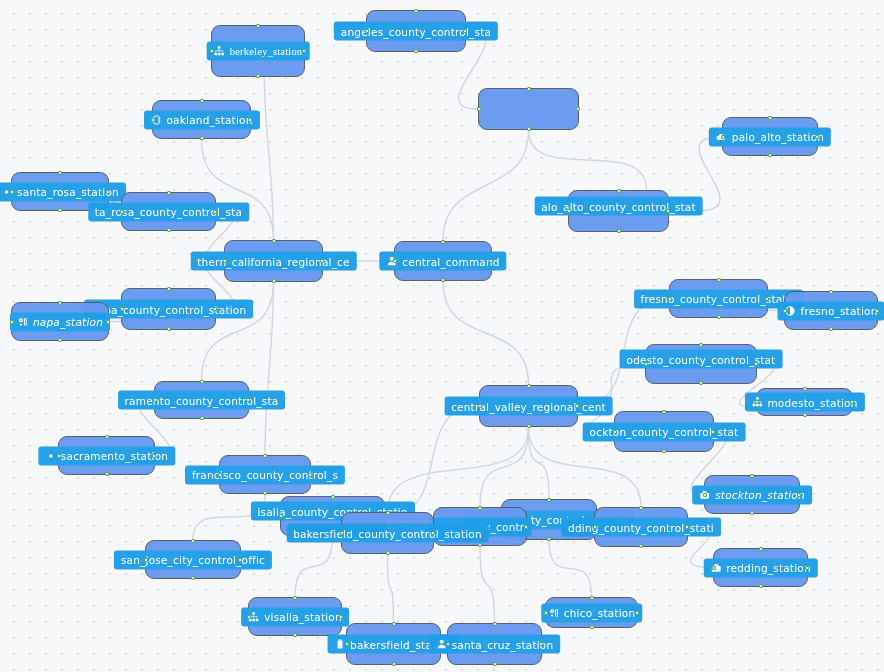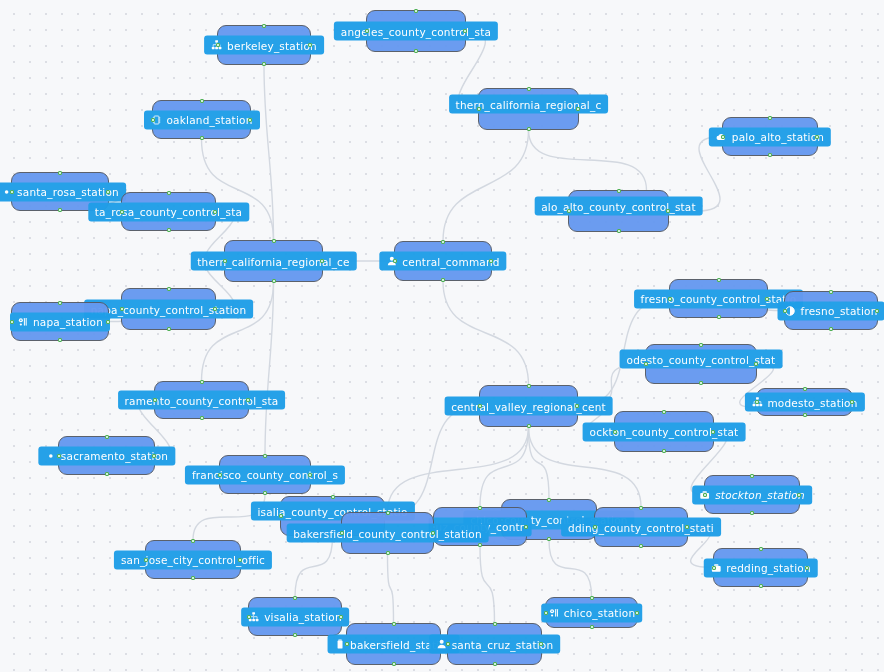--- a/index.html
+++ b/index.html
@@ -93,21 +93,21 @@
       <path d="M768,298.5 C829.875,298.5 722.125,310.5 784,310.5" stroke="#d3d8e0" stroke-width="1.4" fill="none"></path>
       <path d="M757,364 C813.925,364 699.075,407.5 756,407.5" stroke="#d3d8e0" stroke-width="1.4" fill="none"></path>
       <path d="M714,431.5 C762.4,431.5 655.6,494.5 704,494.5" stroke="#d3d8e0" stroke-width="1.4" fill="none"></path>
       <path d="M688,527 C753.725,527 647.275,567.5 713,567.5" stroke="#d3d8e0" stroke-width="1.4" fill="none"></path>
       <path d="M332.5,536 C332.5,591.275 295,541.725 295,597" stroke="#d3d8e0" stroke-width="1.4" fill="none"></path>
       <path d="M549,540 C549,593.35 591.5,543.65 591.5,597" stroke="#d3d8e0" stroke-width="1.4" fill="none"></path>
       <path d="M387.5,554 C387.5,615.05 393.5,561.95 393.5,623" stroke="#d3d8e0" stroke-width="1.4" fill="none"></path>
       <path d="M480,546 C480,610.625 494.5,558.375 494.5,623" stroke="#d3d8e0" stroke-width="1.4" fill="none"></path>
     </svg>
   <div id="node-layer">
-      <div class="node" style="left: 217px; top: 25px; width: 94px; height: 40px; z-index: 10;">
+      <div class="node" style="left: 211px; top: 25px; width: 94px; height: 52px; z-index: 10; font-family: Liberation Serif, serif;">
         <div class="band">
           <span class="ico">
             <svg viewBox="0 0 16 16" fill="#fff">
               <rect x="6" y="1" width="4" height="3.2" rx="0.6"></rect>
               <rect x="1" y="11" width="4" height="3.2" rx="0.6"></rect>
               <rect x="6" y="11" width="4" height="3.2" rx="0.6"></rect>
               <rect x="11" y="11" width="4" height="3.2" rx="0.6"></rect>
               <path d="M7.6 4.2v3.3H3v3.5M8 7.5v3.5M8.4 7.5H13v3.5" stroke="#fff" stroke-width="1" fill="none"></path>
             </svg>
           </span>
@@ -136,23 +136,20 @@
             </svg>
           </span>
           <span class="lbl">oakland_station</span>
         </div>
         <div class="anchor a-t"></div>
         <div class="anchor a-b"></div>
         <div class="anchor a-l"></div>
         <div class="anchor a-r"></div>
       </div>
       <div class="node wide" style="left: 478px; top: 88px; width: 101px; height: 42px; z-index: 13;">
-        <div class="band">
-          <span class="lbl">thern_california_regional_c</span>
-        </div>
         <div class="anchor a-t"></div>
         <div class="anchor a-b"></div>
         <div class="anchor a-l"></div>
         <div class="anchor a-r"></div>
       </div>
       <div class="node" style="left: 722px; top: 117px; width: 96px; height: 39px; z-index: 14;">
         <div class="band">
           <span class="ico">
             <svg viewBox="0 0 16 16" fill="#fff">
               <path d="M4.2 12.2a3 3 0 0 1-.3-6 4.2 4.2 0 0 1 8.05 1.1 2.6 2.6 0 0 1-.35 4.9z"></path>
@@ -247,21 +244,21 @@
       </div>
       <div class="node" style="left: 121px; top: 288px; width: 95px; height: 42px; z-index: 22;">
         <div class="band">
           <span class="lbl">napa_county_control_station</span>
         </div>
         <div class="anchor a-t"></div>
         <div class="anchor a-b"></div>
         <div class="anchor a-l"></div>
         <div class="anchor a-r"></div>
       </div>
-      <div class="node" style="left: 11px; top: 302px; width: 98px; height: 39px; z-index: 23;">
+      <div class="node" style="left: 11px; top: 302px; width: 98px; height: 39px; z-index: 23; font-style: italic;">
         <div class="band">
           <span class="ico">
             <svg viewBox="0 0 16 16" fill="#fff">
               <circle cx="5.6" cy="5.4" r="2.9"></circle>
               <circle cx="5.6" cy="5.4" r="1.1" fill="#1e9ee8"></circle>
               <rect x="10" y="2.2" width="1.5" height="11.4" rx="0.7"></rect>
               <rect x="12.6" y="2.2" width="1.5" height="11.4" rx="0.7"></rect>
               <circle cx="5.6" cy="11.6" r="1.6"></circle>
             </svg>
           </span>

